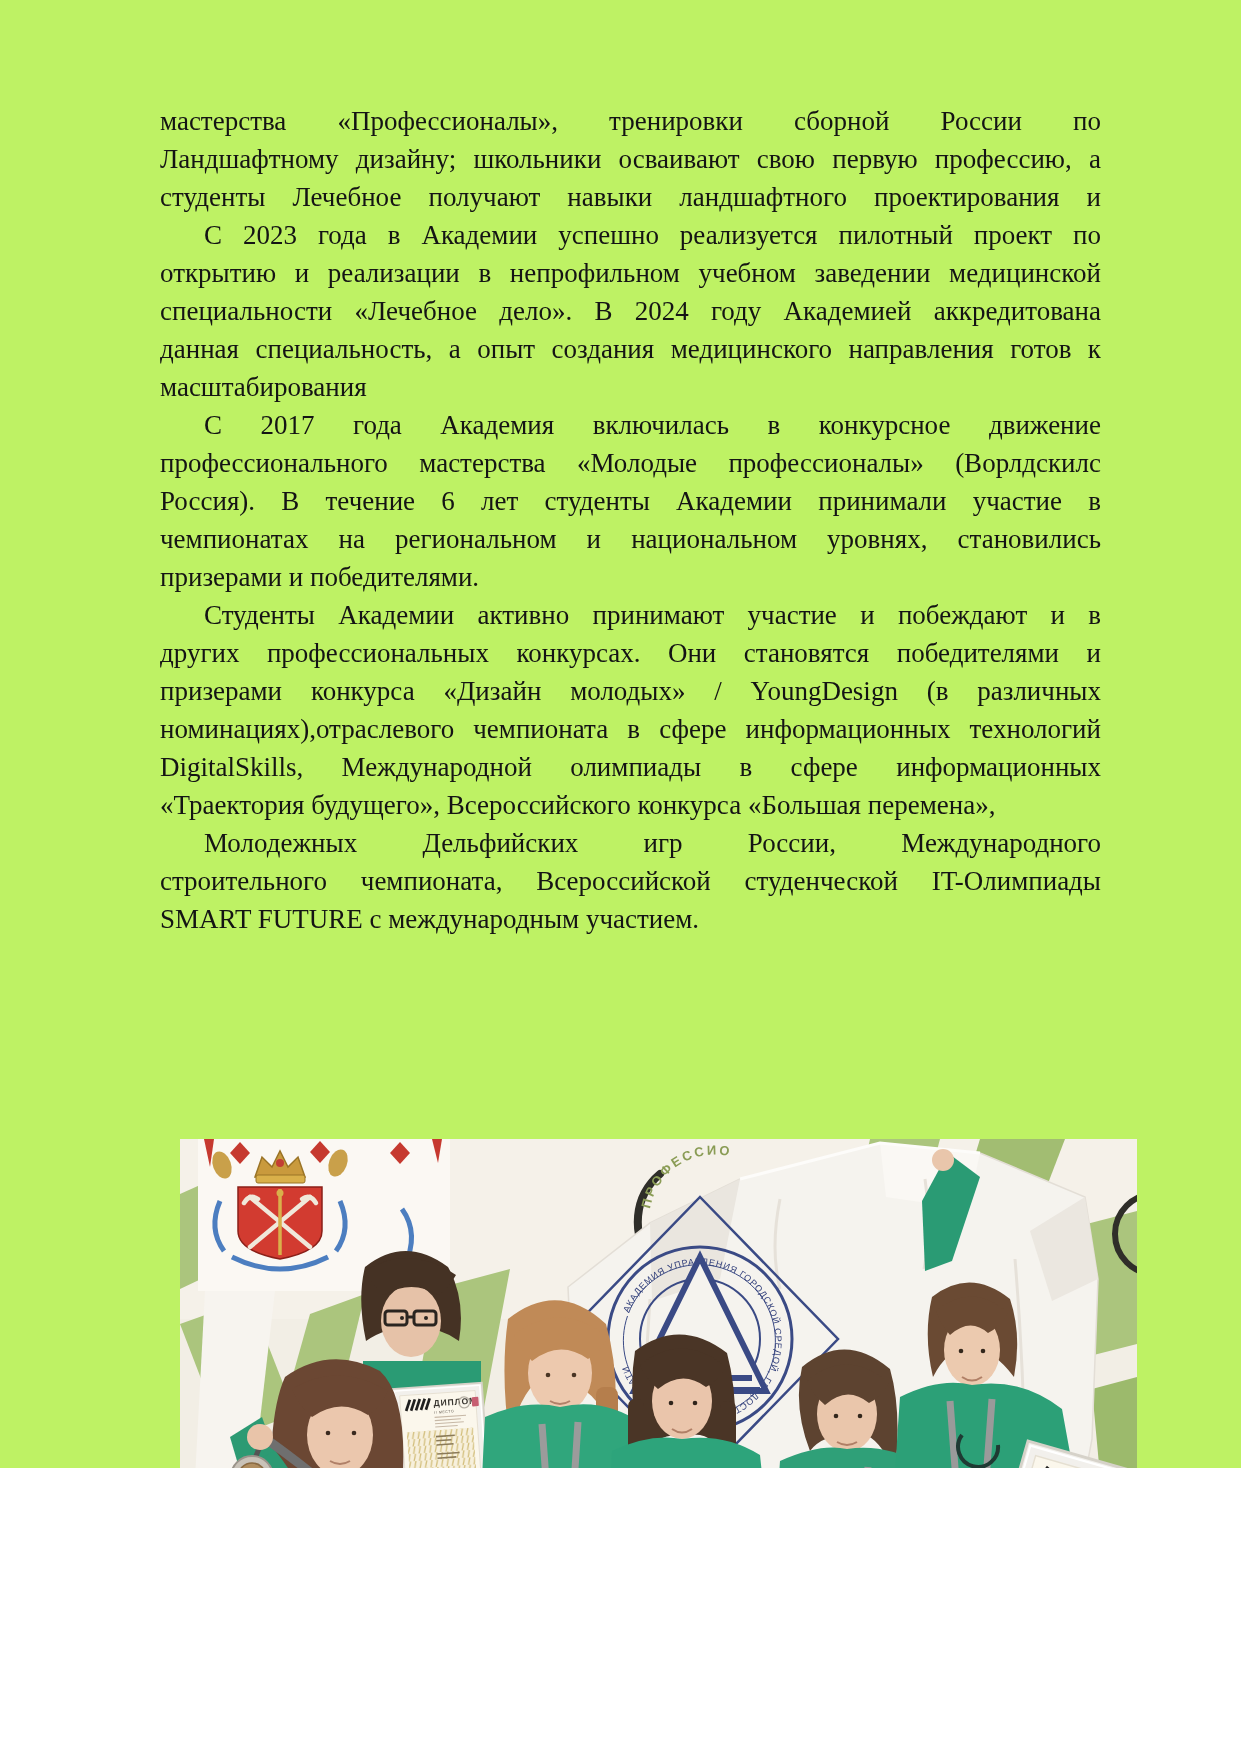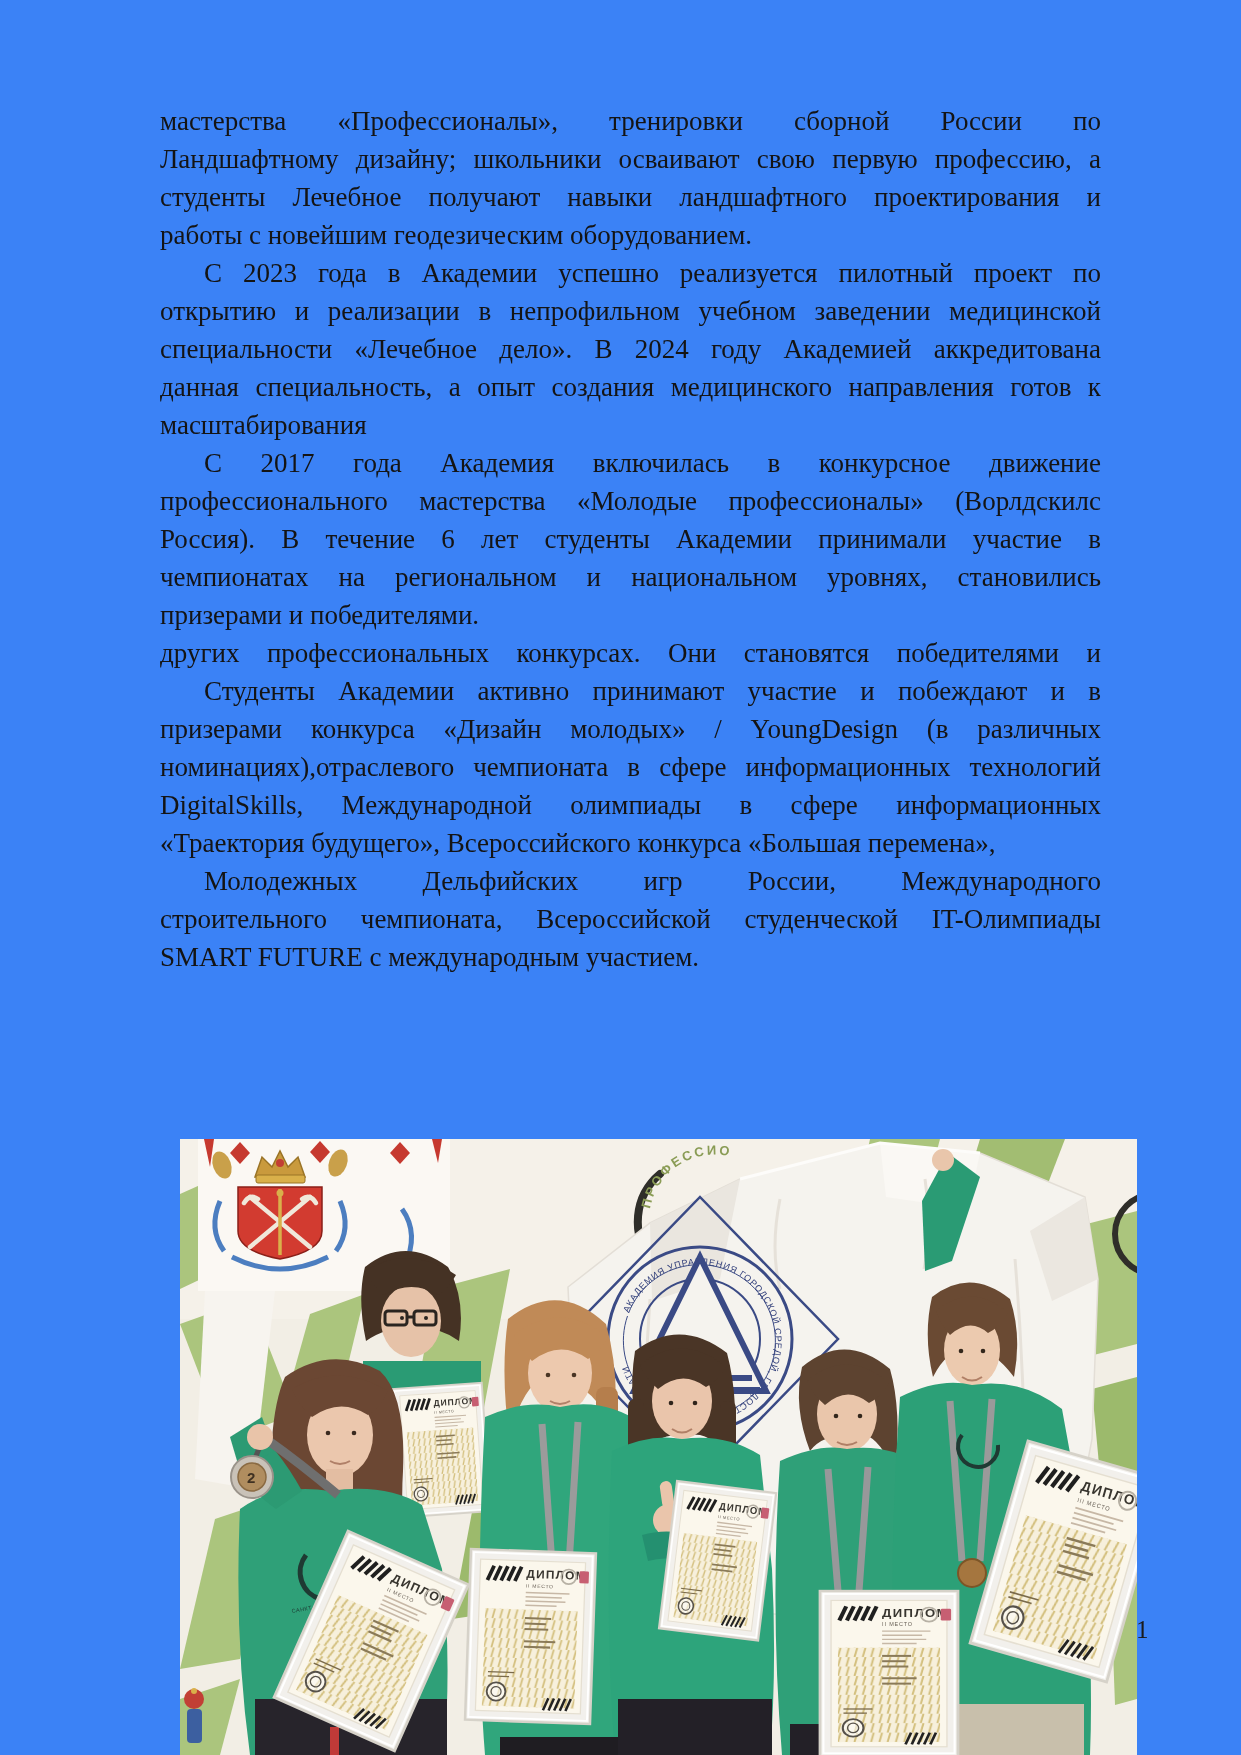--- a/index.html
+++ b/index.html
@@ -1,16 +1,16 @@
 <!DOCTYPE html>
 <html><head>
 <meta charset="utf-8">
 <style>
   html,body{margin:0;padding:0;background:#ffffff;}
-  .page{position:relative;width:1241px;height:1755px;background:#3b82f6;overflow:hidden;
+  .page{position:relative;width:1241px;height:1468px;background:#bef264;overflow:hidden;
         font-family:"Liberation Serif",serif;color:#141414;}
   .textblock{position:absolute;left:160px;top:102px;width:941px;font-size:27px;}
   .para{margin:0;}
   .para.gap{margin-top:38px;}
   .line{height:38px;line-height:38px;overflow:hidden;}
   .line.jl{text-align:justify;}
   .line.jl::after{content:"";display:inline-block;width:100%;height:0;vertical-align:top;}
   .line.last{text-align:left;}
   .ind{text-indent:44px;}
   .photo{position:absolute;left:180px;top:1139px;width:957px;height:616px;overflow:hidden;}
@@ -29,42 +29,41 @@
 <body>
 
 <div class="page">
 
   <div class="textblock">
 
     <div class="para">
       <div class="line jl">мастерства «Профессионалы», тренировки сборной России по</div>
       <div class="line jl">Ландшафтному дизайну; школьники осваивают свою первую профессию, а</div>
       <div class="line jl">студенты Лечебное получают навыки ландшафтного проектирования и</div>
-      <div class="line last">работы с новейшим геодезическим оборудованием.</div>
     </div>
 
     <div class="para">
       <div class="line jl ind">С 2023 года в Академии успешно реализуется пилотный проект по</div>
       <div class="line jl">открытию и реализации в непрофильном учебном заведении медицинской</div>
       <div class="line jl">специальности «Лечебное дело». В 2024 году Академией аккредитована</div>
       <div class="line jl">данная специальность, а опыт создания медицинского направления готов к</div>
       <div class="line last">масштабирования</div>
     </div>
 
     <div class="para">
       <div class="line jl ind">С 2017 года Академия включилась в конкурсное движение</div>
       <div class="line jl">профессионального мастерства «Молодые профессионалы» (Ворлдскилс</div>
       <div class="line jl">Россия). В течение 6 лет студенты Академии принимали участие в</div>
       <div class="line jl">чемпионатах на региональном и национальном уровнях, становились</div>
       <div class="line last">призерами и победителями.</div>
     </div>
 
     <div class="para">
+      <div class="line jl ind">Студенты Академии активно принимают участие и побеждают и в</div>
       <div class="line jl">других профессиональных конкурсах. Они становятся победителями и</div>
-      <div class="line jl ind">Студенты Академии активно принимают участие и побеждают и в</div>
       <div class="line jl">призерами конкурса «Дизайн молодых» / YoungDesign (в различных</div>
       <div class="line jl">номинациях),отраслевого чемпионата в сфере информационных технологий</div>
       <div class="line jl">DigitalSkills, Международной олимпиады в сфере информационных</div>
       <div class="line last">«Траектория будущего», Всероссийского конкурса «Большая перемена»,</div>
     </div>
 
     <div class="para">
       <div class="line jl ind">Молодежных Дельфийских игр России, Международного</div>
       <div class="line jl">строительного чемпионата, Всероссийской студенческой IT-Олимпиады</div>
       <div class="line last">SMART FUTURE с международным участием.</div>

